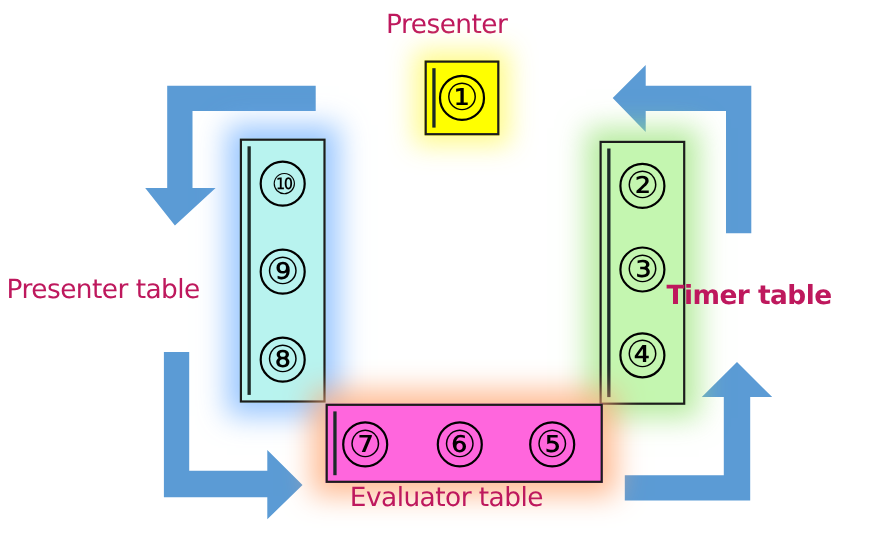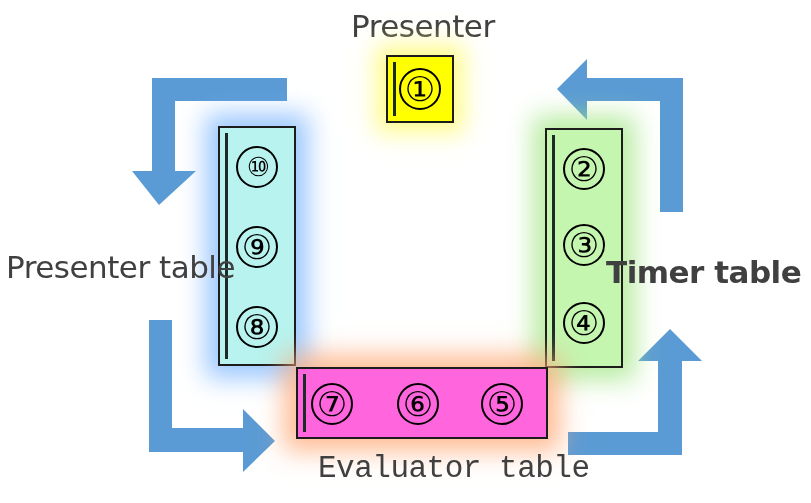--- a/index.html
+++ b/index.html
@@ -1,18 +1,18 @@
 <!DOCTYPE html>
 <html><head>
 <meta charset="utf-8">
 <style>
   html, body { margin:0; padding:0; background:#ffffff; }
   body { width:811px; height:503px; position:relative; overflow:hidden;
          font-family:"DejaVu Sans", sans-serif; }
-  .label { position:absolute; color:#404040; font-size:31px; white-space:nowrap;
+  .label { position:absolute; color:#be185d; font-size:24px; white-space:nowrap;
            font-family:"DejaVu Sans", sans-serif; letter-spacing:-0.5px; }
   .table { position:absolute; box-sizing:border-box; border:2px solid #1c1c1c; }
   .table .inner { position:absolute; left:5px; top:5px; right:5px; bottom:5px;
                   border-left:3px solid #1c2a28; }
   .seat { position:absolute; width:42px; height:42px; border:2px solid #000;
           border-radius:50%; box-sizing:border-box; display:flex; align-items:center;
           justify-content:center; font-family:"Liberation Sans", sans-serif;
           font-size:34px; line-height:1; color:#000; }
   .seat.two-digit { font-size:26px; letter-spacing:-3px; }
   #presenter { left:386px; top:55px; width:68px; height:68px; background:#ffff00;
@@ -62,13 +62,13 @@
 
 <div class="table" id="evaluator">
   <div class="inner"></div>
   <div class="seat" style="left:13px; top:14px;">⑦</div>
   <div class="seat" style="left:99px; top:14px;">⑥</div>
   <div class="seat" style="left:183px; top:14px;">⑤</div>
 </div>
 
 <div class="label" style="left:6px; top:249px;">Presenter table</div>
 <div class="label" style="left:606px; top:254px;font-weight:bold;">Timer table</div>
-<div class="label" style="left:318px; top:451px;font-family:Liberation Mono, monospace;">Evaluator table</div>
+<div class="label" style="left:318px; top:438px;">Evaluator table</div>
 
 </body></html>

